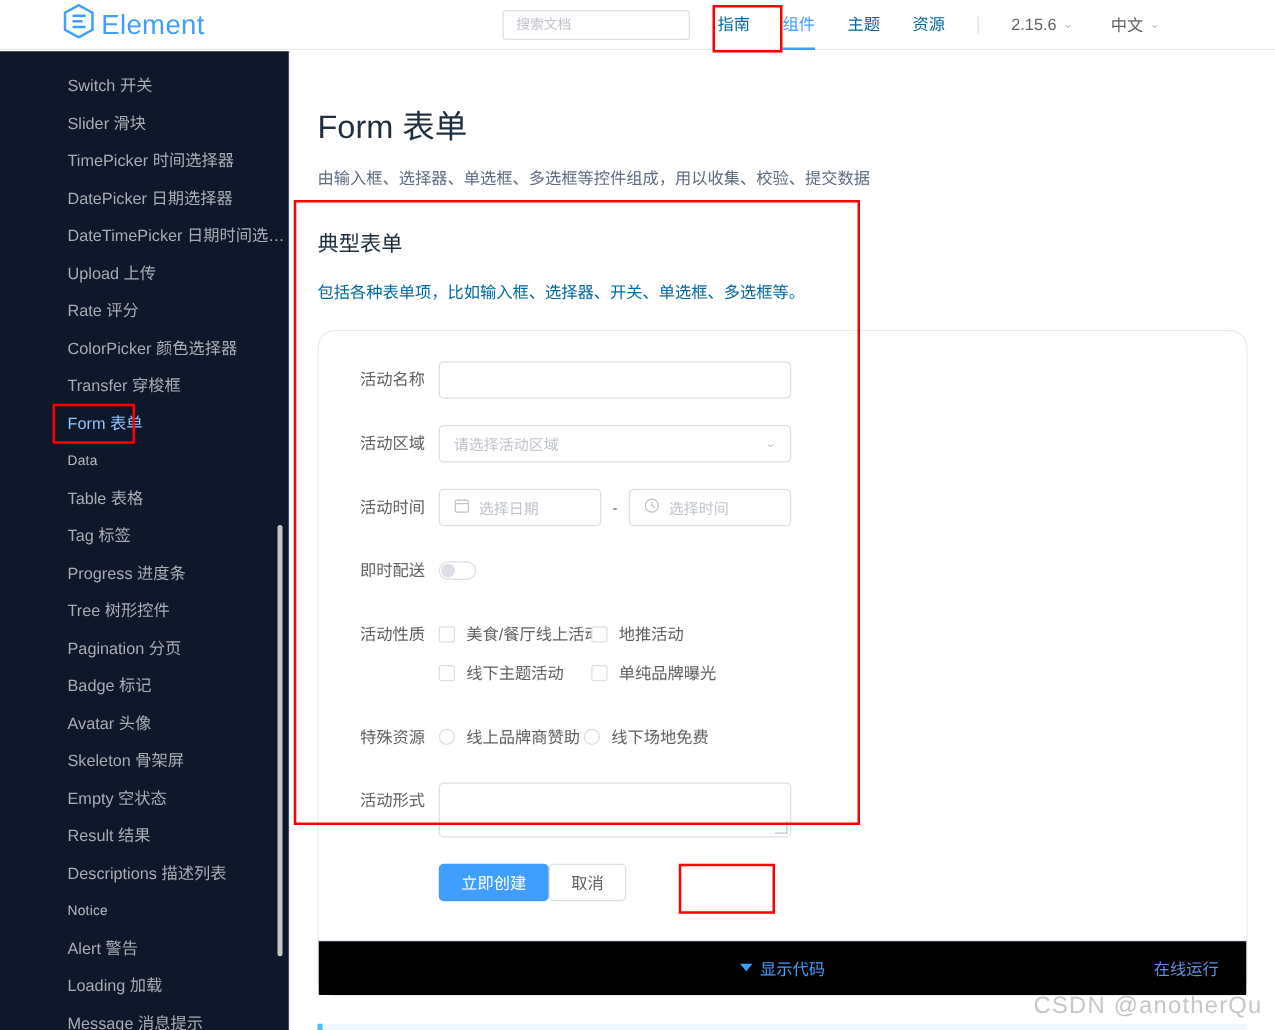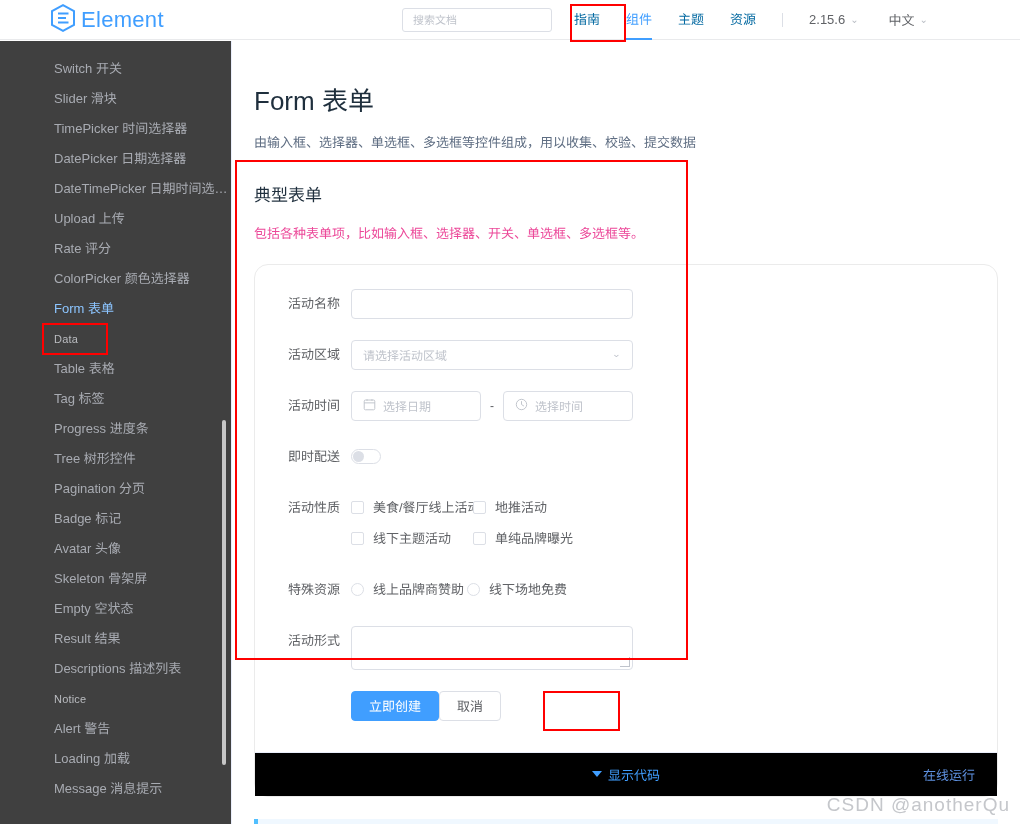--- a/index.html
+++ b/index.html
@@ -96,21 +96,21 @@
     color: #b9bdc4;
     font-size: 10px;
     line-height: 1;
   }
 
   
   .sidebar {
     position: absolute;
     top: 41px; left: 0;
     width: 232px; height: 783px;
-    background: #404040;
+    background: #0f172a;
     border-right: 1px solid #eaeefb;
     overflow: hidden;
     padding-top: 13px;
   }
   .side-group-title {
     font-size: 11px;
     color: #babcc0;
     padding: 0 0 0 54px;
     line-height: 30px;
     letter-spacing: .2px;
@@ -158,21 +158,21 @@
     line-height: 1.5;
   }
   .section-title {
     font-size: 17px;
     color: #1f2f3d;
     font-weight: 400;
     margin: 28px 0 0 22px;
   }
   .section-desc {
     font-size: 13px;
-    color: #ec4899;
+    color: #0369a1;
     margin: 17px 0 0 22px;
   }
 
   .demo-card {
     margin: 22px 22px 0 22px;
     border: 1px solid #ebebeb;
     border-radius: 14px;
     background: #fff;
   }
   .demo-body { padding: 24px 24px 10px 24px; }
@@ -414,20 +414,21 @@
 
   <div class="sidebar">
     <div class="side-item"><span>Switch 开关</span></div>
     <div class="side-item"><span>Slider 滑块</span></div>
     <div class="side-item"><span>TimePicker 时间选择器</span></div>
     <div class="side-item"><span>DatePicker 日期选择器</span></div>
     <div class="side-item"><span>DateTimePicker 日期时间选择器</span></div>
     <div class="side-item"><span>Upload 上传</span></div>
     <div class="side-item"><span>Rate 评分</span></div>
     <div class="side-item"><span>ColorPicker 颜色选择器</span></div>
+    <div class="side-item"><span>Transfer 穿梭框</span></div>
     <div class="side-item active"><span>Form 表单</span></div>
     <div class="side-group-title"><span>Data</span></div>
     <div class="side-item"><span>Table 表格</span></div>
     <div class="side-item"><span>Tag 标签</span></div>
     <div class="side-item"><span>Progress 进度条</span></div>
     <div class="side-item"><span>Tree 树形控件</span></div>
     <div class="side-item"><span>Pagination 分页</span></div>
     <div class="side-item"><span>Badge 标记</span></div>
     <div class="side-item"><span>Avatar 头像</span></div>
     <div class="side-item"><span>Skeleton 骨架屏</span></div>

